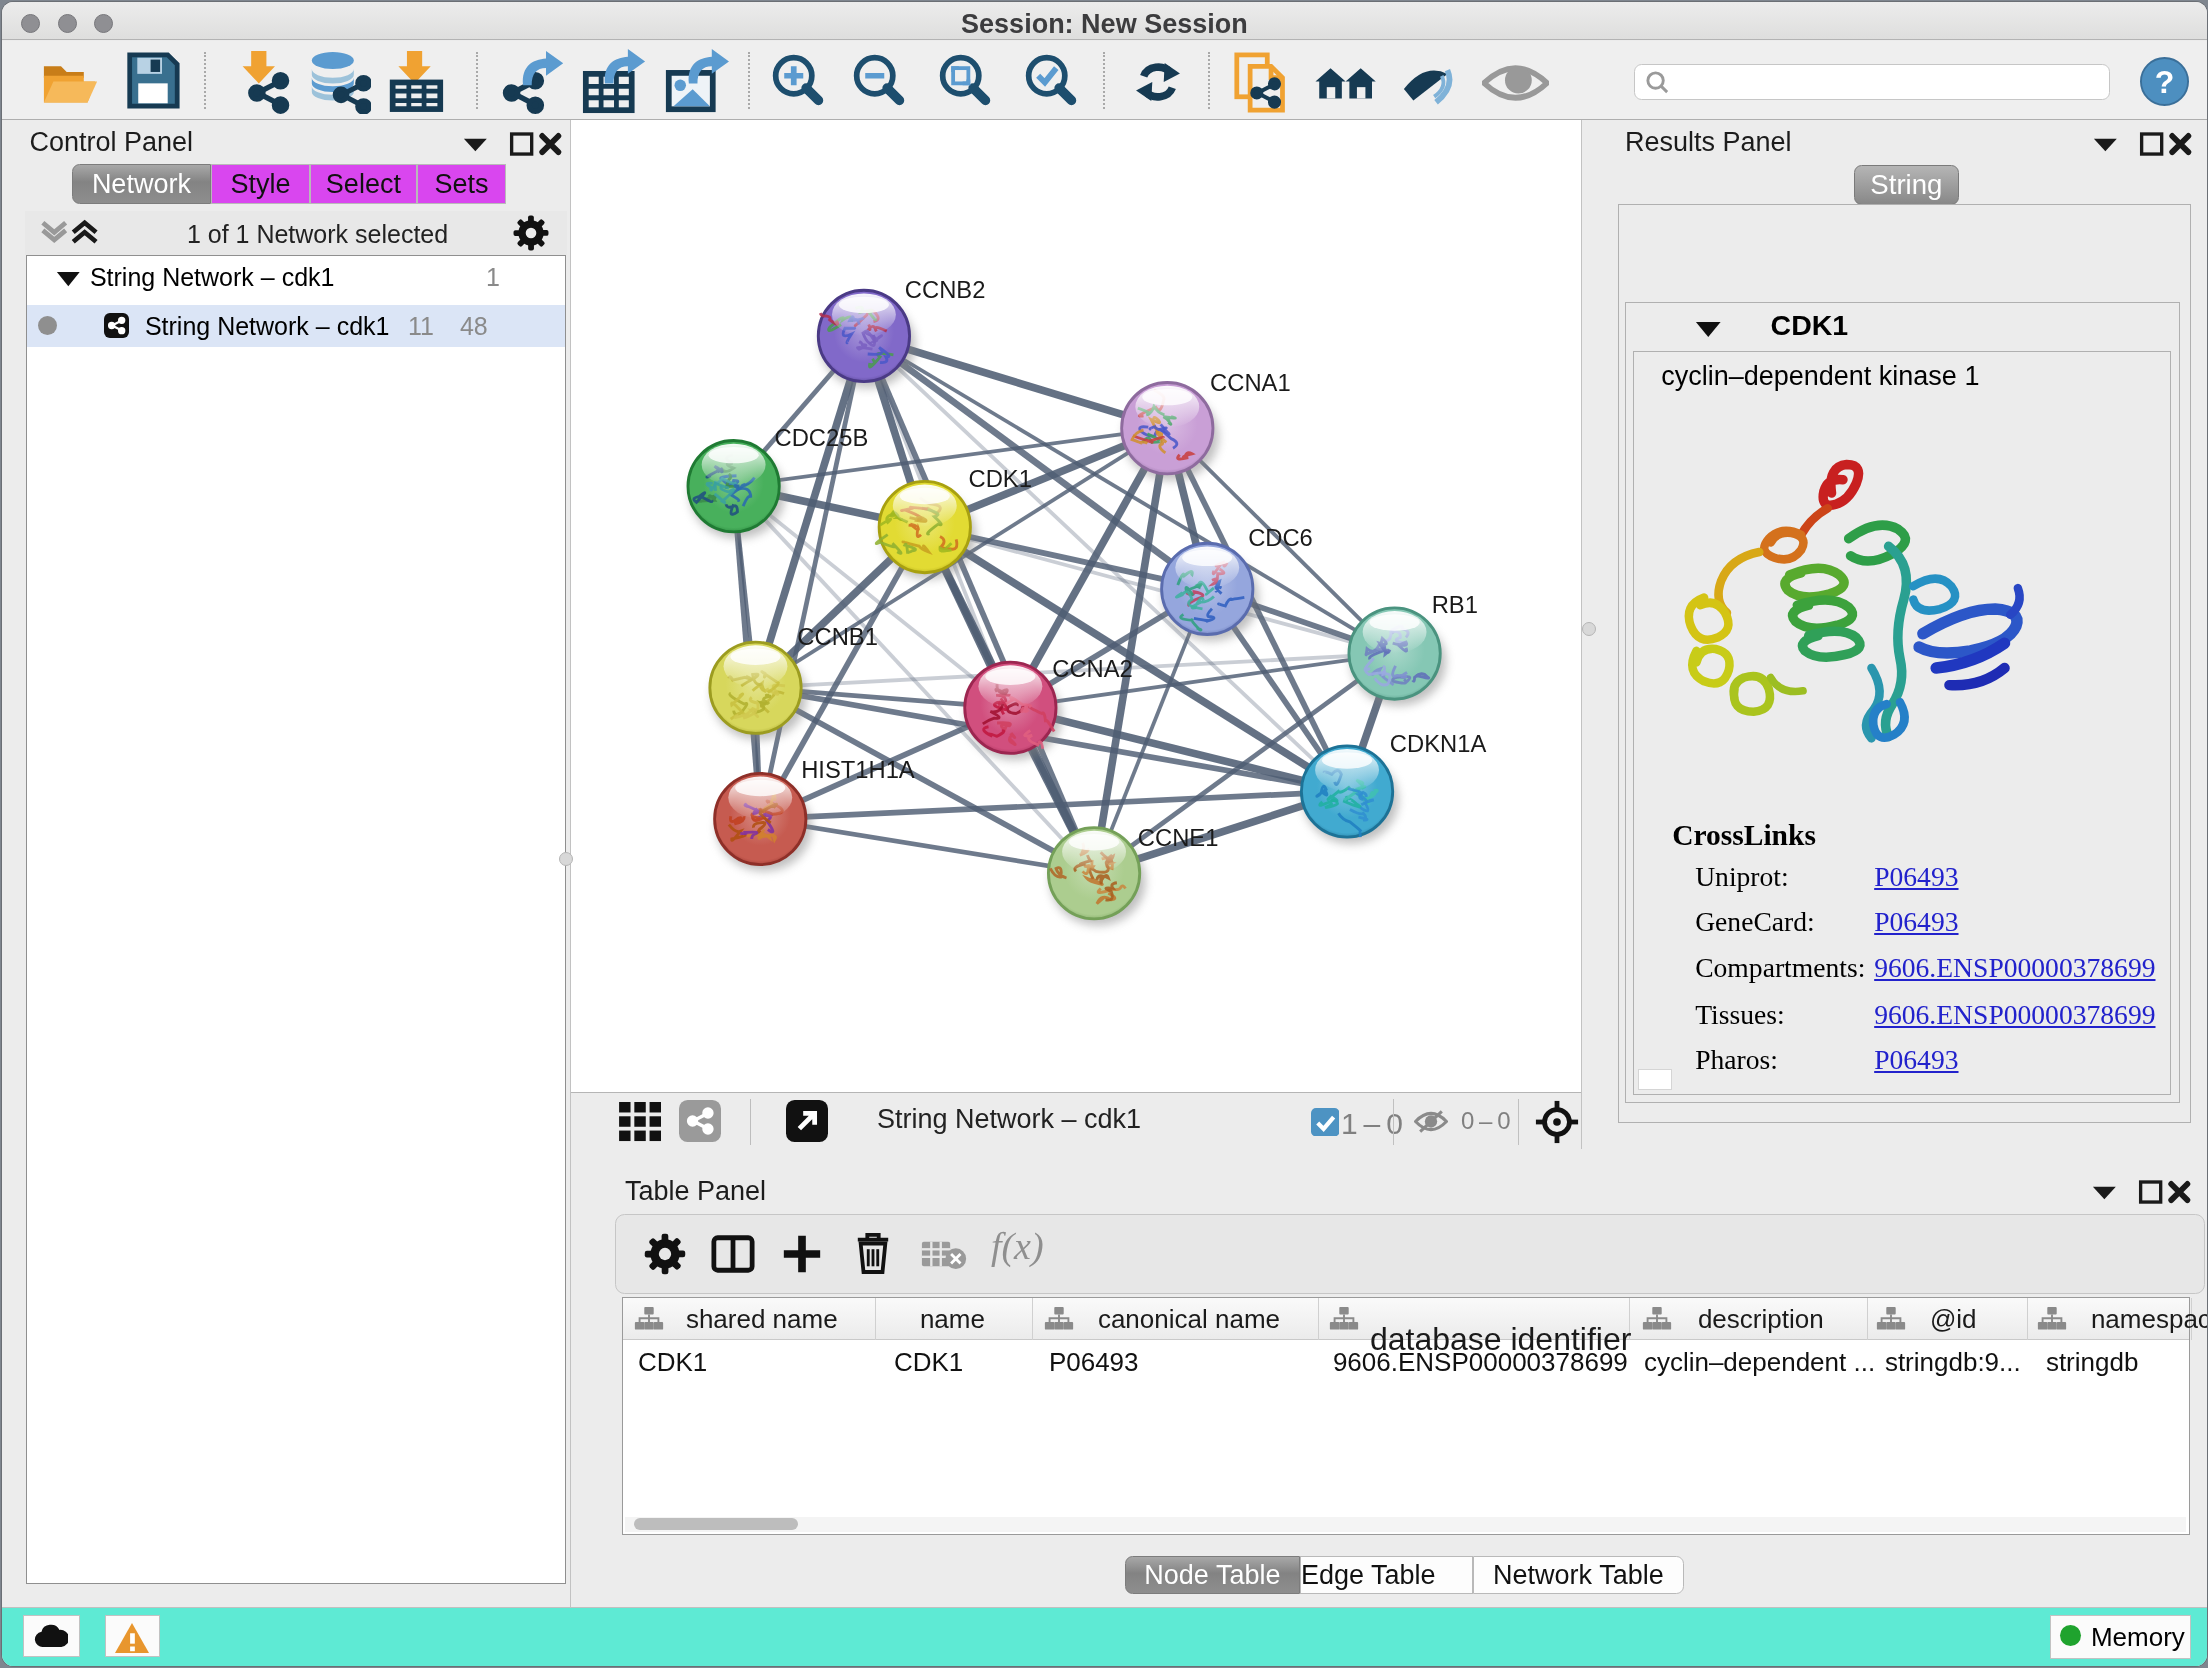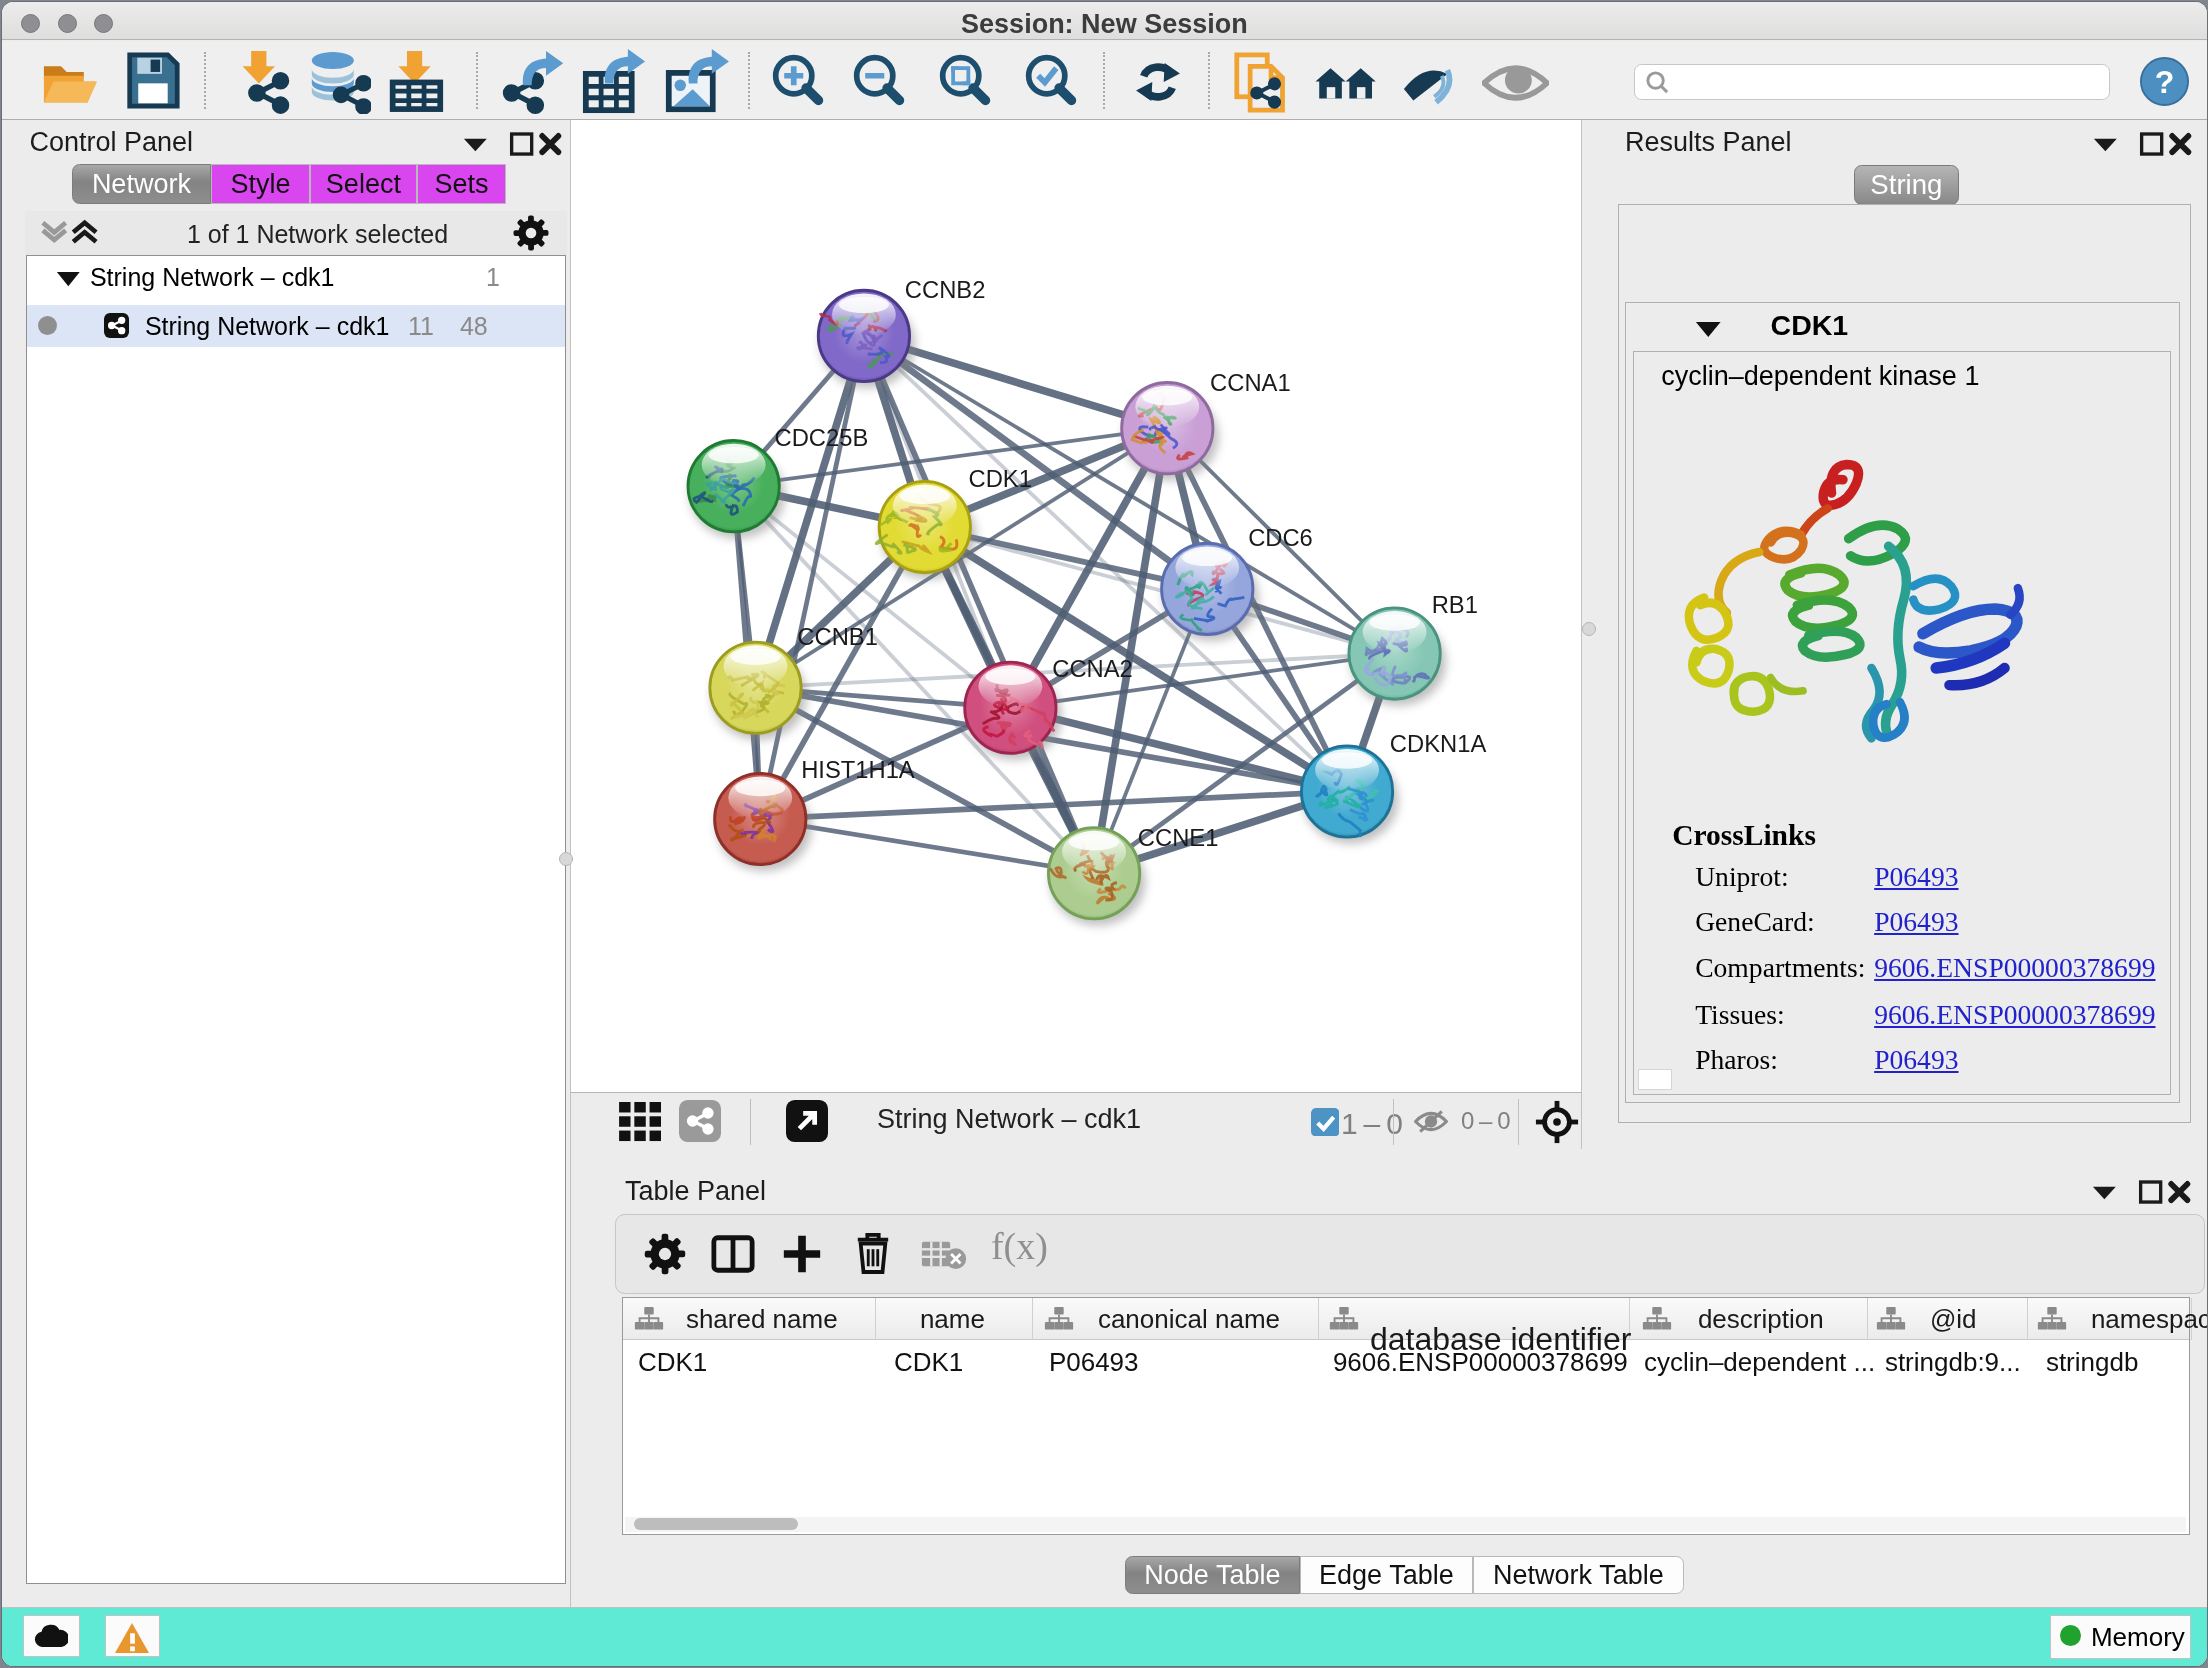--- a/index.html
+++ b/index.html
@@ -714,21 +714,21 @@
           </g>
           <g stroke="#e7e7e7" stroke-width="2.5">
             <line x1="2" y1="12" x2="32" y2="12"></line>
             <line x1="2" y1="20" x2="32" y2="20"></line>
             <line x1="12" y1="4" x2="12" y2="30"></line>
             <line x1="22" y1="4" x2="22" y2="30"></line>
           </g>
           <circle cx="38" cy="22" r="11" fill="#9a9a9a"></circle>
           <path d="M33 17 l10 10 M43 17 l-10 10" stroke="#fff" stroke-width="3"></path>
         </svg>
-        <div class="abs serif" style="left:375px;top:9.5px;font-size:38px;color:#8f8f8f">f(x)</div>
+        <div class="abs serif" style="left:375px;top:9.5px;font-size:38px;font-style:italic;color:#8f8f8f">f(x)</div>
       </div>
       <div class="abs" style="left:51px;top:148px;width:1568px;height:238px;background:#ffffff;border:1.9px solid #9a9a9a">
         <div class="abs" style="left:0;top:0;width:100%;height:42px;background:linear-gradient(#fafafa,#ebebeb);border-bottom:1.9px solid #c9c9c9"></div>
         <div class="abs" style="left:0px;top:0;width:253px;height:42px;border-right:1.9px solid #d0d0d0"></div>
         <svg class="abs" style="left:10.5px;top:7.6px" width="32" height="28.5" viewBox="0 0 34 30">
           <g fill="#8a8a8a">
             <rect x="12" y="2" width="10" height="8" rx="1"></rect>
             <rect x="2" y="18" width="10" height="8" rx="1"></rect>
             <rect x="12" y="18" width="10" height="8" rx="1"></rect>
             <rect x="22" y="18" width="10" height="8" rx="1"></rect>
@@ -810,21 +810,21 @@
         <div class="abs" style="left:426px;top:49px;font-size:26px;color:#111;white-space:nowrap">P06493</div>
         <div class="abs" style="left:710px;top:49px;font-size:26px;color:#111;white-space:nowrap">9606.ENSP00000378699</div>
         <div class="abs" style="left:1021px;top:49px;font-size:26px;color:#111;white-space:nowrap">cyclin–dependent ...</div>
         <div class="abs" style="left:1262px;top:49px;font-size:26px;color:#111;white-space:nowrap">stringdb:9...</div>
         <div class="abs" style="left:1423px;top:49px;font-size:26px;color:#111;white-space:nowrap">stringdb</div>
         <div class="abs" style="left:1.9px;top:219px;width:1561px;height:15px;background:#f4f4f4">
           <div class="abs" style="left:9.5px;top:1px;width:164px;height:12.4px;background:#bdbdbd;border-radius:6.7px"></div>
         </div>
       </div>
       <div class="abs" style="left:554px;top:407px;width:175px;height:38px;font-size:27px;text-align:center;line-height:36px;background:linear-gradient(#a8a8a8,#838383 45%,#8e8e8e);color:#fff;border:1px solid #7c7c7c;border-radius:7.6px 0 0 7.6px">Node Table</div>
-      <div class="abs" style="left:729px;top:407px;width:173px;height:38px;font-size:27px;text-align:center;line-height:36px;background:#fdfdfd;color:#111;border:1px solid #b9b9b9">Edge Table</div>
+      <div class="abs" style="left:729px;top:407px;width:173px;height:38px;font-size:27px;line-height:36px;background:#fdfdfd;color:#111;border:1px solid #b9b9b9">Edge Table</div>
       <div class="abs" style="left:902px;top:407px;width:211px;height:38px;font-size:27px;text-align:center;line-height:36px;background:#fdfdfd;color:#111;border:1px solid #b9b9b9;border-radius:0 7.6px 7.6px 0">Network Table</div>
     </div>
     <div class="abs" style="left:557px;top:850px;width:14.3px;height:14.3px;border-radius:50%;background:#d8d8d8;border:1px solid #b5b5b5"></div>
     <div class="abs" style="left:1580px;top:620px;width:14.3px;height:14.3px;border-radius:50%;background:#d8d8d8;border:1px solid #b5b5b5"></div>
     <div class="statusbar">
       <div class="abs" style="left:21px;top:7.6px;width:57px;height:42px;background:#fbfbfb;border:1.9px solid #c2c2c2;text-align:center"><svg style="margin-top:7.6px" width="34" height="25" viewBox="0 0 36 26">
           <path d="M10 24 a8 8 0 0 1 -2 -16 a10 9 0 0 1 19 -2 a7 7 0 0 1 2 18 Z" fill="#111"></path>
         </svg></div>
       <div class="abs" style="left:103px;top:7.6px;width:55px;height:42px;background:#fbfbfb;border:1.9px solid #c2c2c2;text-align:center"><svg style="margin-top:4.8px" width="38" height="34" viewBox="0 0 40 36">
           <path d="M20 2 L38 34 L2 34 Z" fill="#e8962e"></path>

